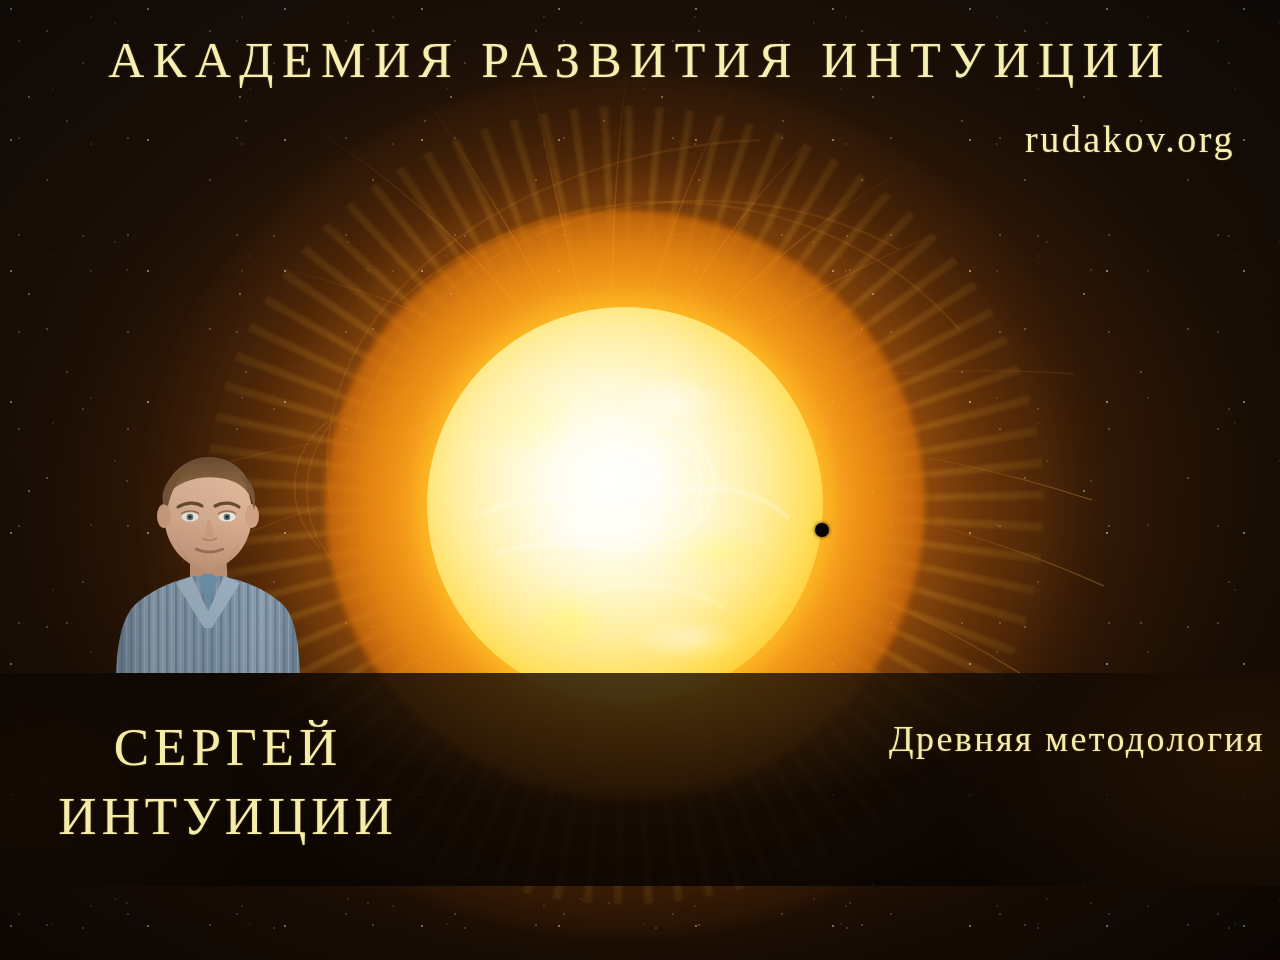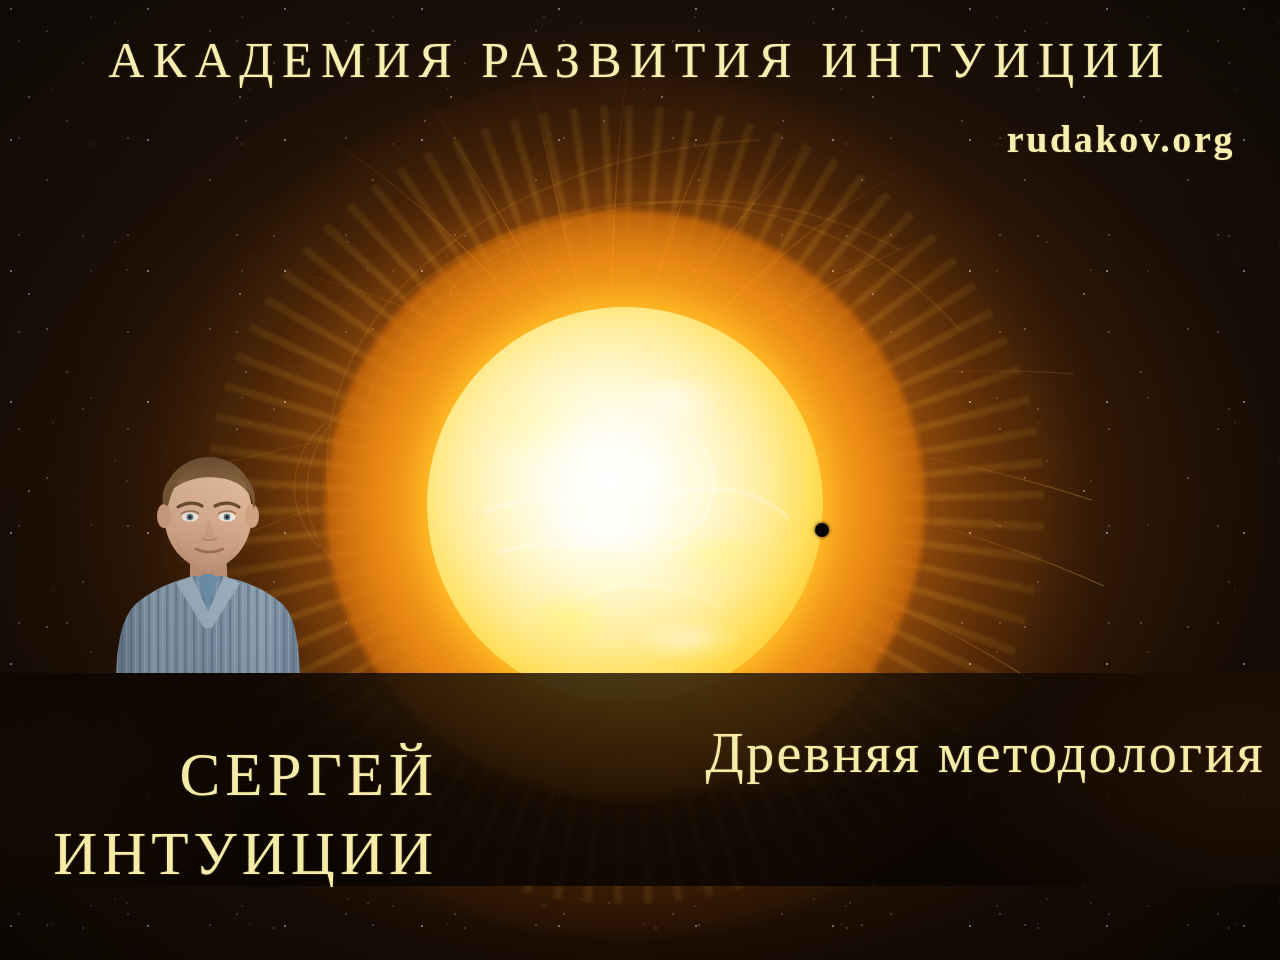--- a/index.html
+++ b/index.html
@@ -265,45 +265,44 @@
 
   .site {
     position: absolute;
     right: 72px;
     top: 120px;
     color: #f7efb2;
     font-size: 38px;
     line-height: 1;
     letter-spacing: 2.6px;
     text-shadow: 0 0 2px rgba(255,230,120,0.30);
-    font-weight: bold;
   }
 
   .speaker {
     position: absolute;
     left: 18px;
-    top: 735px;
+    top: 713px;
     width: 420px;
-    text-align: right;
+    text-align: center;
     color: #f5ecaa;
-    font-size: 61px;
+    font-size: 53px;
     line-height: 1.30;
     letter-spacing: 5px;
     text-shadow: 0 0 2px rgba(255,230,120,0.30);
   }
   .speaker .ln { display: block; }
 
   .subject {
     position: absolute;
     right: 42px;
     top: 716px;
     width: 720px;
     text-align: right;
     color: #f5ecaa;
-    font-size: 56px;
+    font-size: 36px;
     line-height: 1.33;
     letter-spacing: 2.4px;
     text-shadow: 0 0 2px rgba(255,230,120,0.30);
   }
   .subject .ln { display: block; }
 </style>
 </head>
 <body>
 
 <div id="slide">

